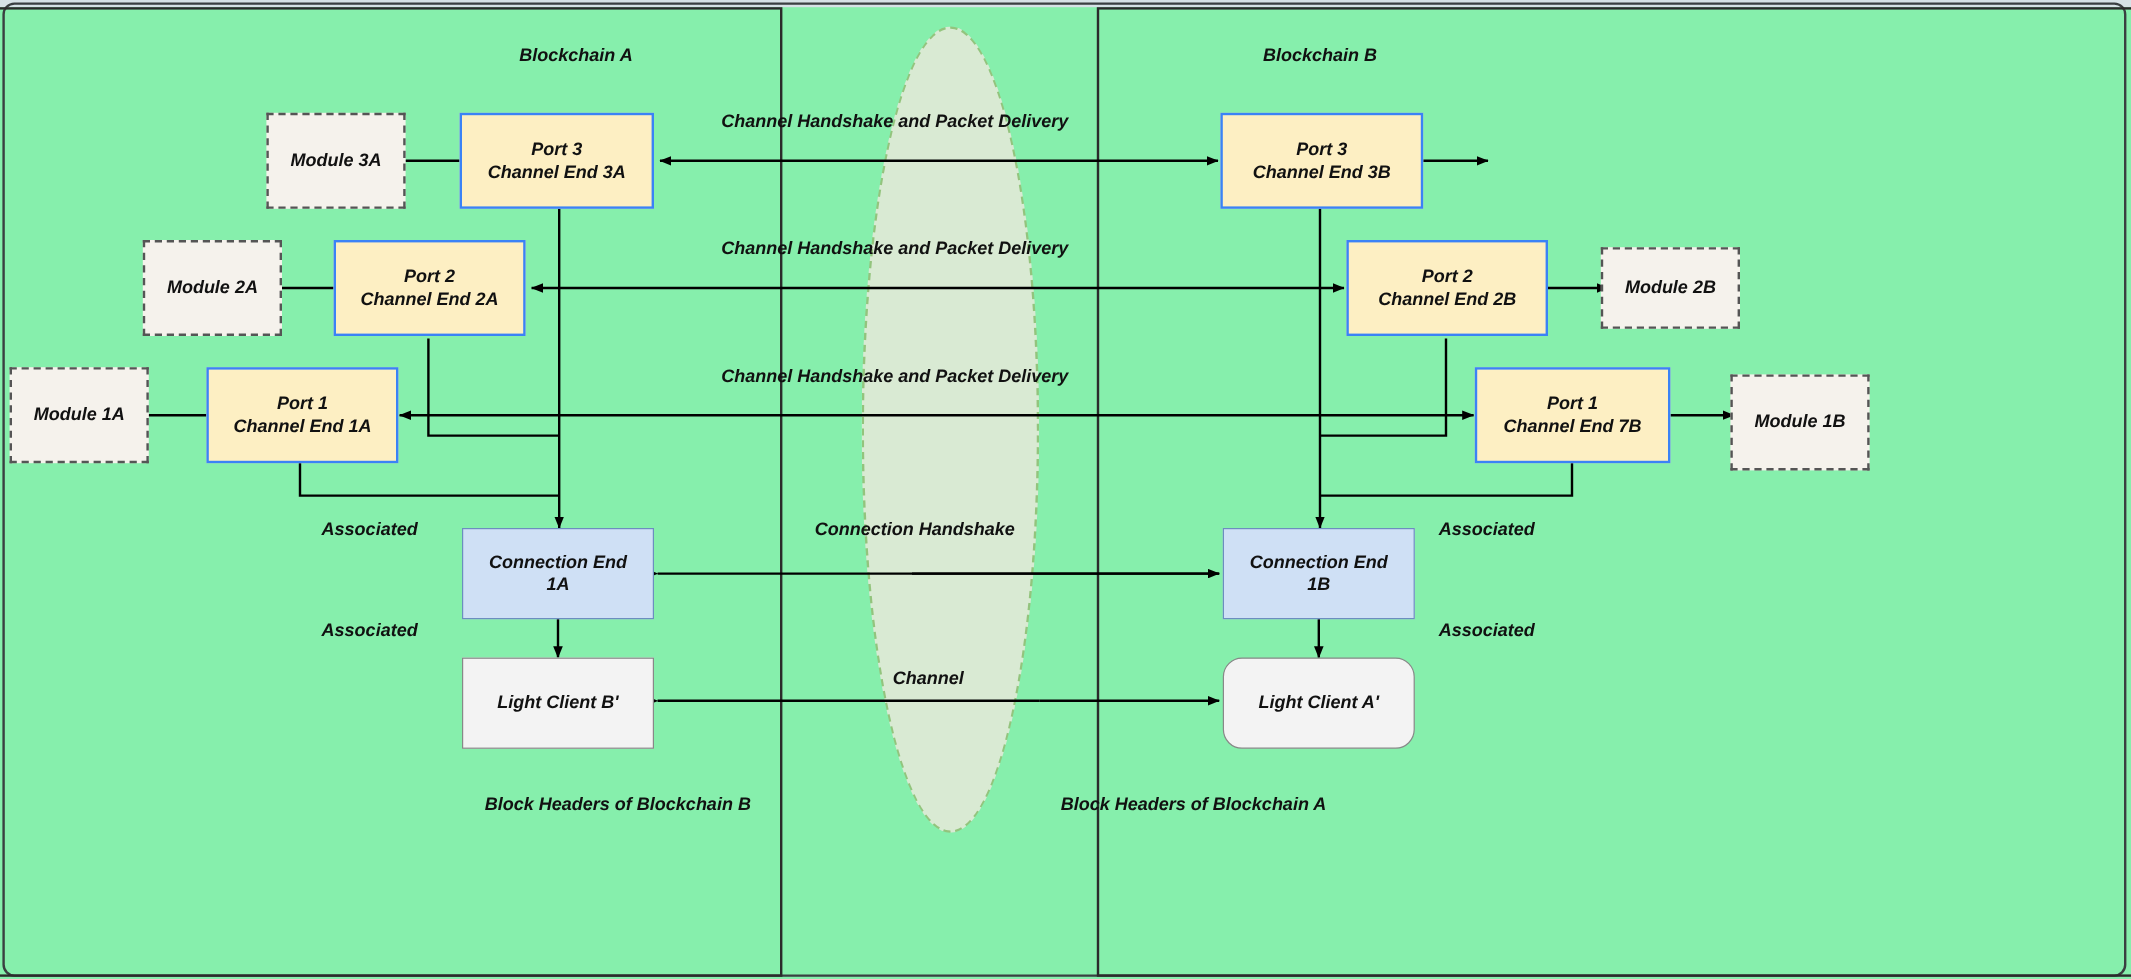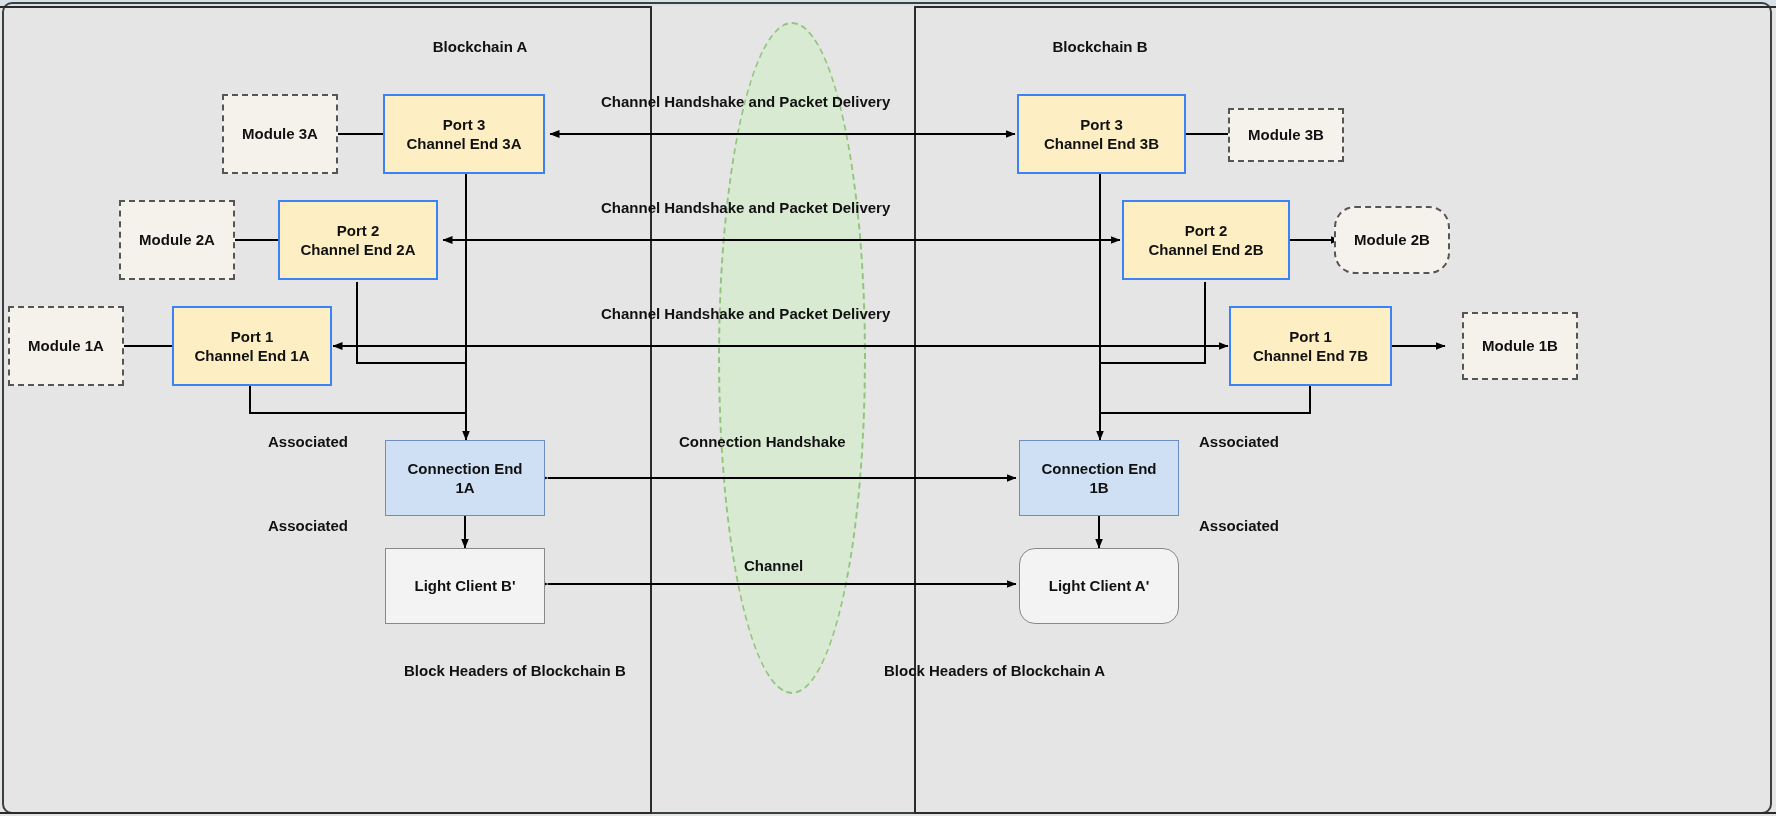--- a/index.html
+++ b/index.html
@@ -1,23 +1,24 @@
 <!DOCTYPE html>
 <html><head>
 <meta charset="utf-8">
 <title>IBC Architecture Diagram</title>
 <style>
   html,body{margin:0;padding:0;background:#ffffff;}
   body{font-family:"Liberation Sans","DejaVu Sans",sans-serif;}
   #frame{
     position:relative;
     width:1776px;height:816px;
-    background:#e5e5e5;
+    background:#86efac;
     overflow:hidden;
     box-sizing:border-box;
+    font-style:italic;
   }
   
   #chrome-top{
     position:absolute;left:0;top:0;width:1776px;height:6px;
     background:#d6e2e6;
   }
   #chrome-border{
     position:absolute;left:2px;top:2px;width:1770px;height:812px;
     border:2px solid #3a3f41;
     border-radius:10px;
@@ -176,35 +177,34 @@
       <span>1A</span>
     </div>
 
     <div class="node client" style="left:385px;top:548px;width:160px;height:76px;">Light Client B'</div>
 
     <div class="node port" style="left:1017px;top:94px;width:169px;height:80px;flex-direction:column;">
       <span>Port 3</span>
       <span>Channel End 3B</span>
     </div>
 
-    <div class="node module" style="left:1228px;top:108px;width:116px;height:54px;">Module 3B</div>
 
     <div class="node port" style="left:1122px;top:200px;width:168px;height:80px;flex-direction:column;">
       <span>Port 2</span>
       <span>Channel End 2B</span>
     </div>
 
-    <div class="node module" style="left:1334px;top:206px;width:116px;height:68px;border-radius:21px;">Module 2B</div>
+    <div class="node module" style="left:1334px;top:206px;width:116px;height:68px;">Module 2B</div>
 
     <div class="node port" style="left:1229px;top:306px;width:163px;height:80px;flex-direction:column;">
       <span>Port 1</span>
       <span>Channel End 7B</span>
     </div>
 
-    <div class="node module" style="left:1442px;top:312px;width:116px;height:68px;margin-left:20px;">Module 1B</div>
+    <div class="node module" style="left:1442px;top:312px;width:116px;height:80px;">Module 1B</div>
 
     <div class="node connection" style="left:1019px;top:440px;width:160px;height:76px;flex-direction:column;">
       <span>Connection End</span>
       <span>1B</span>
     </div>
 
     <div class="node client" style="left:1019px;top:548px;width:160px;height:76px;border-radius:16px;">Light Client A'</div>
 
     <div class="edge-label" style="left:601px;top:93px;">Channel Handshake and Packet Delivery</div>
     <div class="edge-label" style="left:601px;top:199px;">Channel Handshake and Packet Delivery</div>

